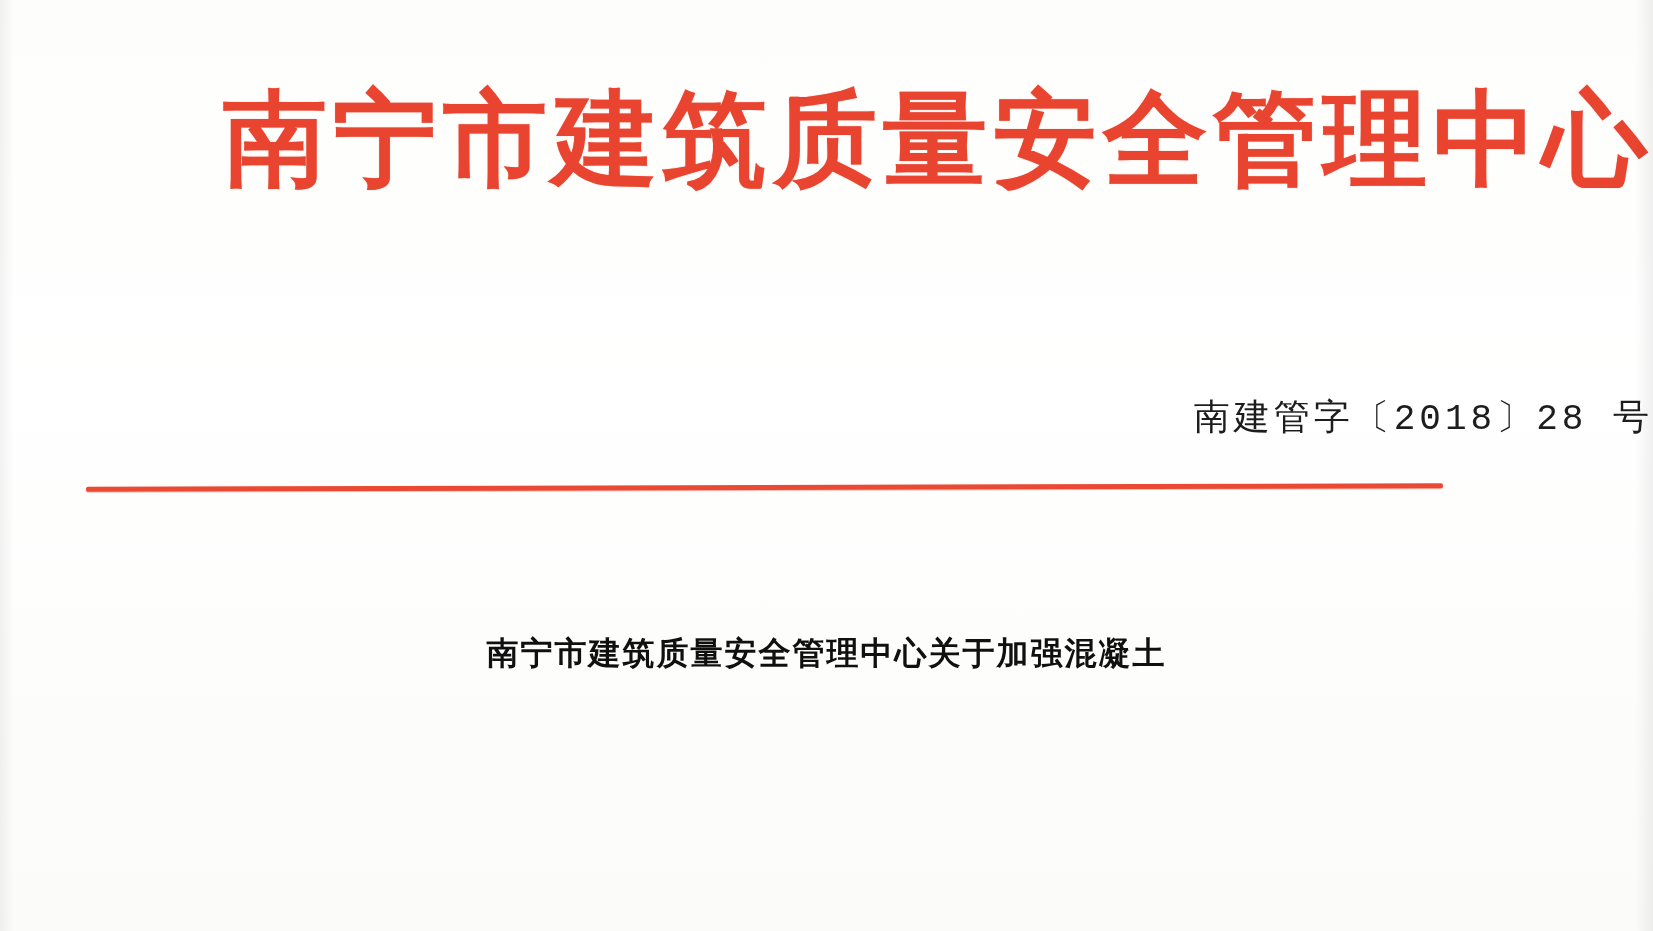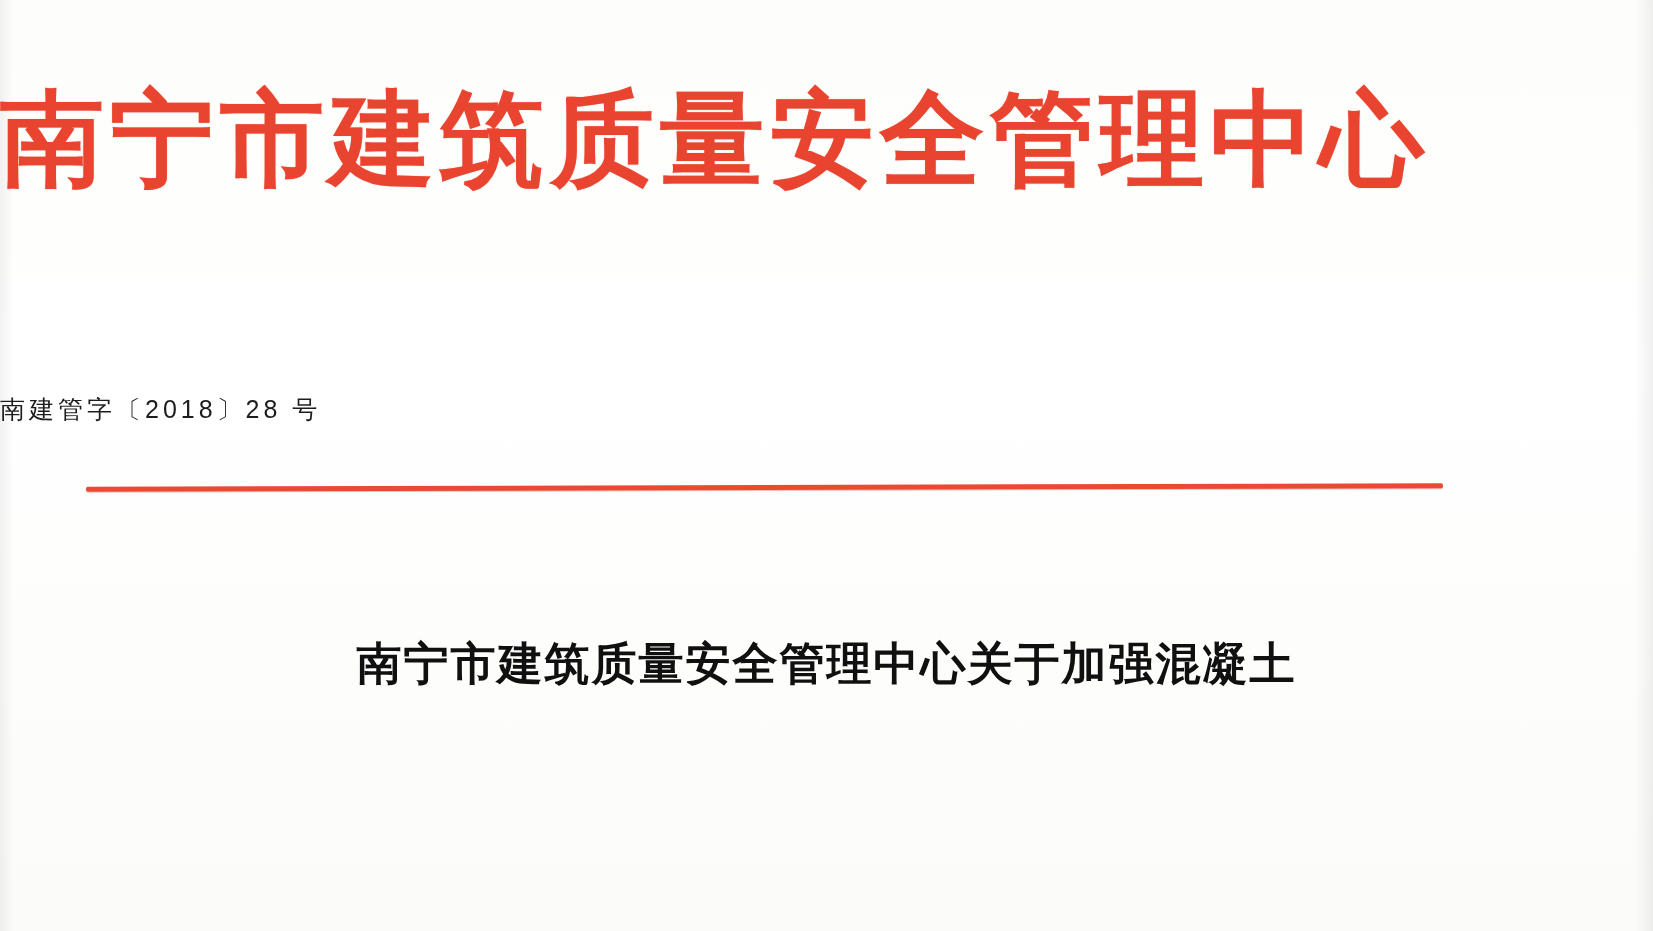--- a/index.html
+++ b/index.html
@@ -37,40 +37,40 @@
     width: 18px; height: 931px;
     background: linear-gradient(270deg, rgba(0,0,0,0.06), rgba(0,0,0,0));
     pointer-events: none;
   }
 
   .masthead {
     position: absolute;
     top: 78px;
     left: 0;
     width: 1653px;
-    text-align: left;
+    text-align: right;
     color: #e8442f;
     font-family: "DejaVu Serif", "Liberation Serif", serif;
     font-weight: bold;
     font-size: 104px;
     line-height: 1.18;
     letter-spacing: 6px;
     text-shadow: 0 0 1px rgba(232,68,47,0.6);
     white-space: nowrap;
   }
 
   .doc-number {
     position: absolute;
     top: 393px;
     left: 0;
     width: 1653px;
-    text-align: left;
+    text-align: right;
     color: #1d1d1d;
-    font-family: Liberation Sans, sans-serif;
-    font-size: 25px;
+    font-family: Liberation Mono, monospace;
+    font-size: 36px;
     letter-spacing: 4px;
     white-space: nowrap;
   }
 
   .red-rule {
     position: absolute;
     top: 485px;
     left: 86px;
     width: 1357px;
     height: 5px;
@@ -82,21 +82,21 @@
 
   .title-block {
     position: absolute;
     top: 628px;
     left: 0;
     width: 1653px;
     text-align: center;
     color: #101010;
     font-family: "DejaVu Serif", "Liberation Serif", serif;
     font-weight: bold;
-    font-size: 45px;
+    font-size: 32px;
     line-height: 1.62;
     letter-spacing: 2px;
   }
   .title-line {
     display: block;
     white-space: nowrap;
   }
 </style>
 </head>
 <body>

